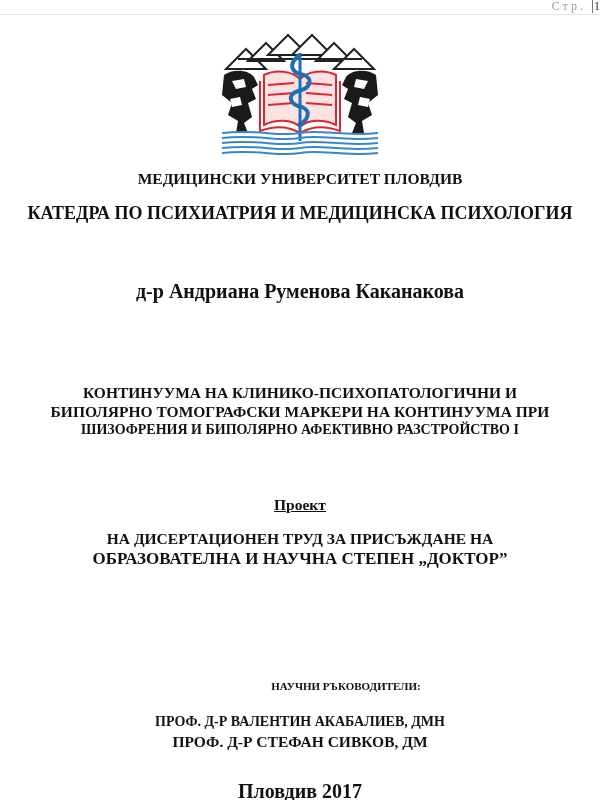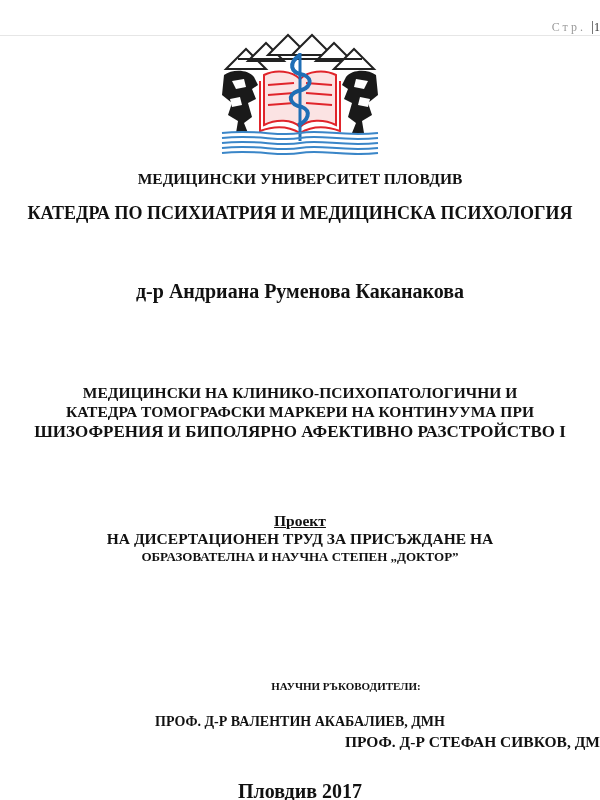--- a/index.html
+++ b/index.html
@@ -15,21 +15,20 @@
       font-family: "Liberation Serif", "DejaVu Serif", serif;
       color: #111111;
     }
     .header {
       position: absolute;
       top: 0;
       left: 0;
       width: 600px;
       height: 14px;
       border-bottom: 1px solid #e6e6e6;
-      margin-top: 21px;
     }
     .page-label {
       position: absolute;
       right: 14px;
       top: -1px;
       font-size: 12px;
       letter-spacing: 3px;
       color: #9a9a9a;
     }
     .page-sep {
@@ -60,27 +59,27 @@
       width: 600px;
       text-align: center;
       font-weight: bold;
       white-space: nowrap;
     }
     .univ { top: 170px; font-size: 15.5px; }
     .dept { top: 203px; font-size: 18px; }
     .author { top: 280px; font-size: 20px; }
     .title1 { top: 384px; font-size: 15.5px; }
     .title2 { top: 403px; font-size: 15.5px; }
-    .title3 { top: 422px; font-size: 17px; }
-    .proj { top: 512px; font-size: 15.5px; text-decoration: underline; }
+    .title3 { top: 422px; font-size: 14px; }
+    .proj { top: 496px; font-size: 15.5px; text-decoration: underline; }
     .deg1 { top: 530px; font-size: 15.5px; font-family: Liberation Serif, serif; }
-    .deg2 { top: 549px; font-size: 13px; }
+    .deg2 { top: 549px; font-size: 17px; }
     .sup-h { top: 680px; font-size: 11px; margin-left: 46px; }
     .sup1 { top: 714px; font-size: 14px; }
-    .sup2 { top: 733px; font-size: 15.5px; text-align: right; }
+    .sup2 { top: 733px; font-size: 15.5px; }
     .city { top: 780px; font-size: 20px; }
   </style>
 </head>
 <body>
 
 <div class="header">
   <span class="page-label">Стр.</span>
   <span class="page-sep"></span>
   <span class="page-num">1</span>
 </div>
@@ -134,22 +133,22 @@
       <path d="M4,120 C40,116 60,124 82,120 C104,116 124,124 160,120"></path>
     </g>
   </svg>
 </div>
 
 <div class="line univ">МЕДИЦИНСКИ УНИВЕРСИТЕТ ПЛОВДИВ</div>
 <div class="line dept">КАТЕДРА ПО ПСИХИАТРИЯ И МЕДИЦИНСКА ПСИХОЛОГИЯ</div>
 
 <div class="line author">д-р Андриана Руменова Каканакова</div>
 
-<div class="line title1">МЕДИЦИНСКИ НА КЛИНИКО-ПСИХОПАТОЛОГИЧНИ И</div>
-<div class="line title2">КАТЕДРА ТОМОГРАФСКИ МАРКЕРИ НА КОНТИНУУМА ПРИ</div>
+<div class="line title1">КОНТИНУУМА НА КЛИНИКО-ПСИХОПАТОЛОГИЧНИ И</div>
+<div class="line title2">БИПОЛЯРНО ТОМОГРАФСКИ МАРКЕРИ НА КОНТИНУУМА ПРИ</div>
 <div class="line title3">ШИЗОФРЕНИЯ И БИПОЛЯРНО АФЕКТИВНО РАЗСТРОЙСТВО I</div>
 
 <div class="line proj">Проект</div>
 <div class="line deg1">НА ДИСЕРТАЦИОНЕН ТРУД ЗА ПРИСЪЖДАНЕ  НА</div>
 <div class="line deg2">ОБРАЗОВАТЕЛНА И НАУЧНА СТЕПЕН „ДОКТОР”</div>
 
 <div class="line sup-h">НАУЧНИ РЪКОВОДИТЕЛИ:</div>
 <div class="line sup1">ПРОФ. Д-Р ВАЛЕНТИН АКАБАЛИЕВ, ДМН</div>
 <div class="line sup2">ПРОФ. Д-Р СТЕФАН СИВКОВ, ДМ</div>
 

